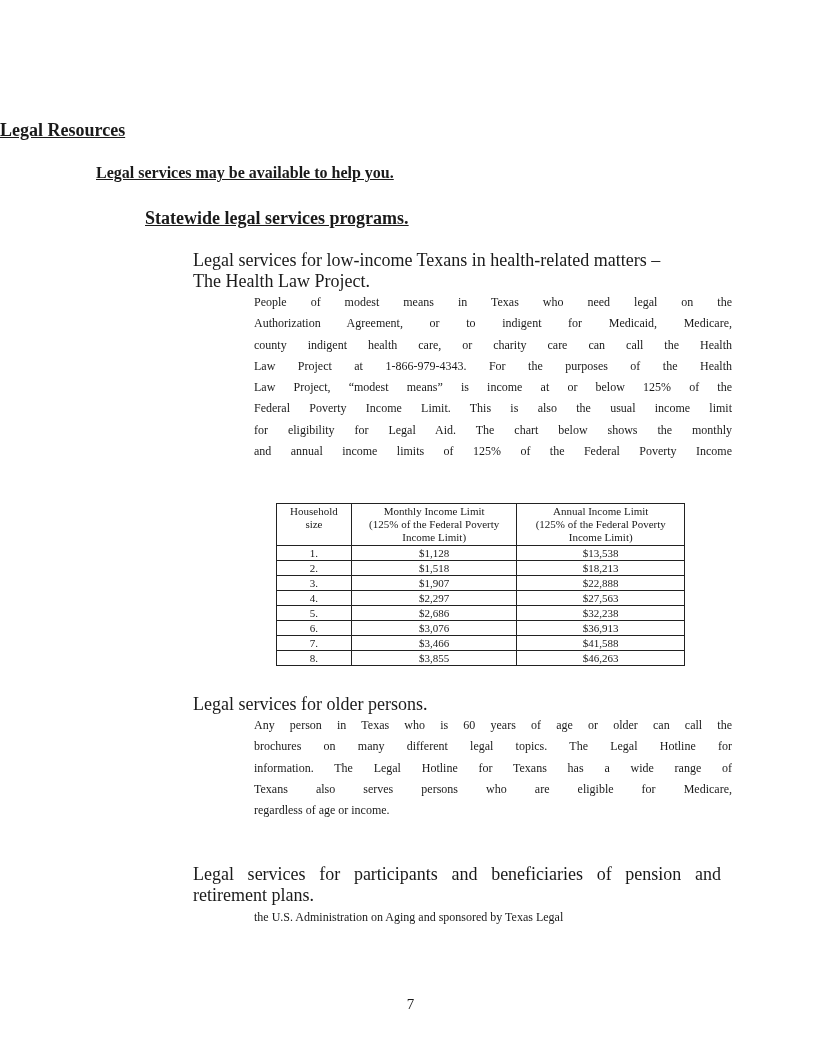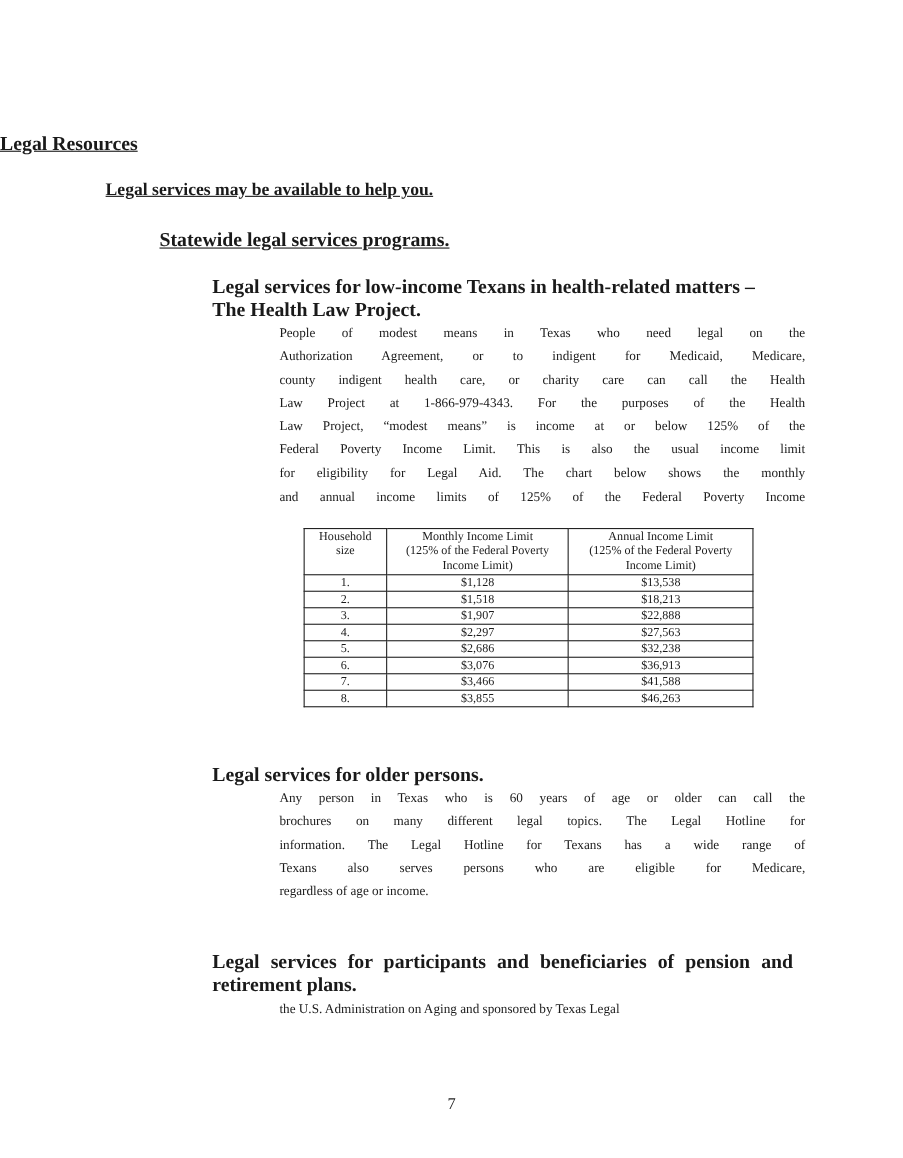--- a/index.html
+++ b/index.html
@@ -2,25 +2,25 @@
 <html><head>
 <meta charset="utf-8">
 <style>
   html, body { margin: 0; padding: 0; background: #ffffff; }
   body { width: 821px; height: 1053px; position: relative; overflow: hidden;
          font-family: "Liberation Serif", "DejaVu Serif", serif; color: #1a1a1a; }
   .abs { position: absolute; }
   .title { left: 0; width: 821px; top: 120px; font-size: 18px; font-weight: bold; text-decoration: underline; }
   .h1 { left: 96px; top: 164px; font-size: 16px; font-weight: bold; text-decoration: underline; }
   .h2 { left: 145px; top: 208px; font-size: 18px; font-weight: bold; text-decoration: underline; }
-  .h3 { left: 193px; width: 528px; font-size: 18px; font-weight: bold; line-height: 21px; text-align: justify; }
+  .h3 { left: 193px; width: 528px; font-size: 18px; font-weight: normal; line-height: 21px; text-align: justify; }
   .para { left: 254px; width: 478px; font-size: 12px; line-height: 21.3px; text-align: justify; text-align-last: left; }
   .para .ln { display: block; text-align: justify; text-align-last: justify; }
   .para .ln.last { text-align-last: left; }
-  table.inc { position: absolute; left: 276px; top: 480px; width: 409px; border-collapse: collapse; font-size: 11px; line-height: 13px; }
+  table.inc { position: absolute; left: 276px; top: 503px; width: 409px; border-collapse: collapse; font-size: 11px; line-height: 13px; }
   table.inc th, table.inc td { border: 1px solid #222; text-align: center; padding: 0 2px; font-weight: normal; }
   table.inc th { vertical-align: top; padding-top: 1px; padding-bottom: 1px; }
   table.inc td { height: 14px; line-height: 13px; }
   table.inc col.c1 { width: 75px; } table.inc col.c2 { width: 166px; } table.inc col.c3 { width: 168px; }
   .pagenum { left: 0; width: 821px; top: 996px; text-align: center; font-size: 15px; }
 </style>
 </head>
 <body>
 
 <div class="abs title">Legal Resources</div>

